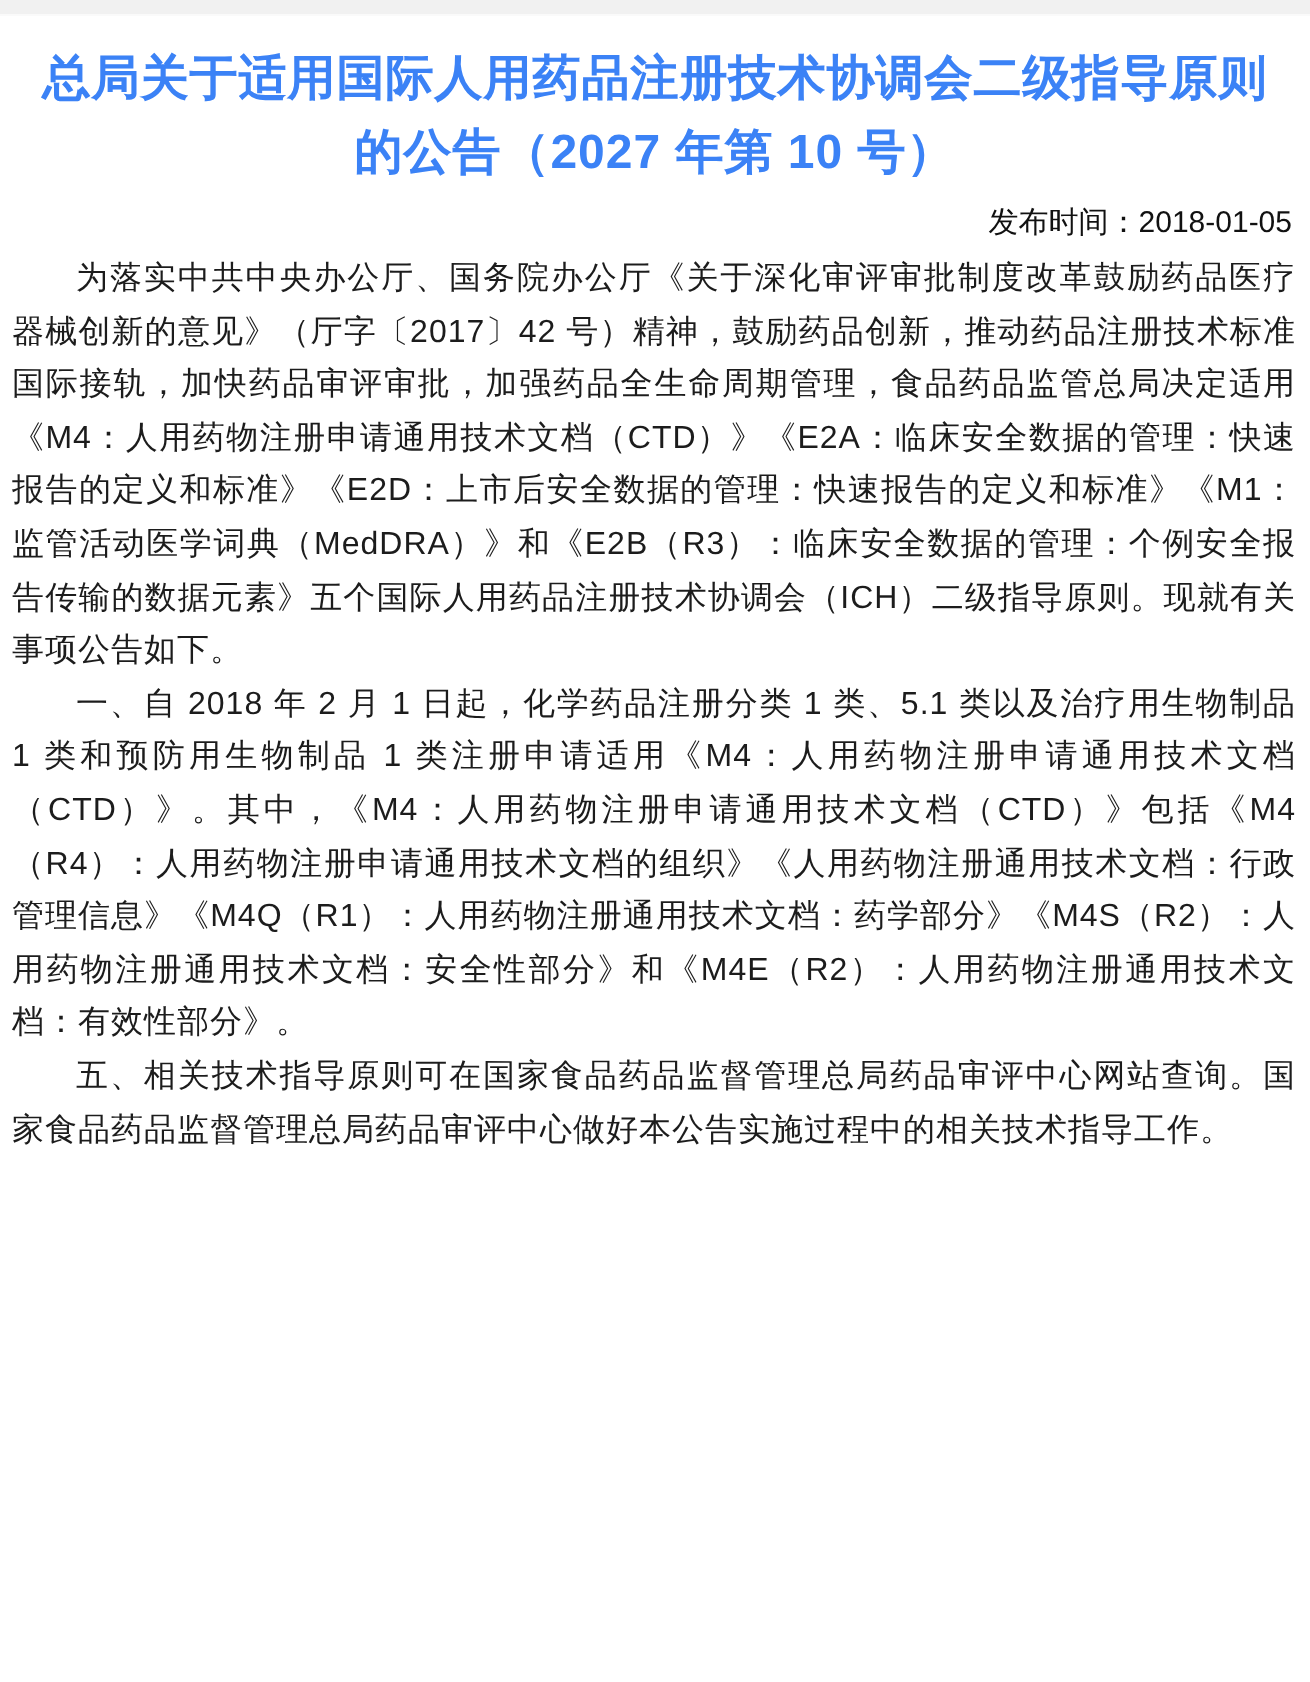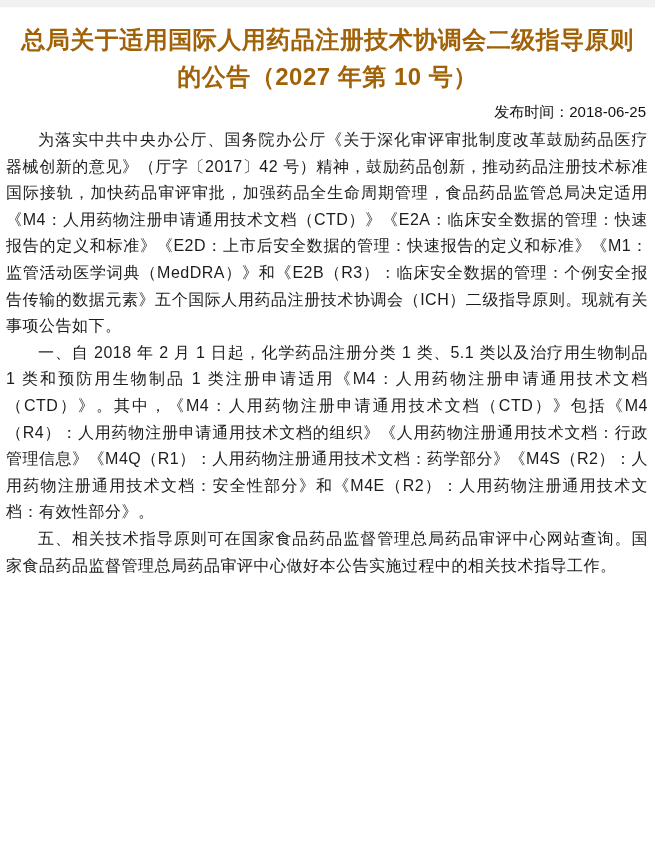--- a/index.html
+++ b/index.html
@@ -20,21 +20,21 @@
       width: 100%;
       height: 8px;
       background: #f1f1f1;
       border-bottom: 1px solid #fafafa;
     }
     .title {
       margin: 13px 8px 0 8px;
       font-size: 24px;
       line-height: 37px;
       font-weight: 700;
-      color: #a16207;
+      color: #3b82f6;
       text-align: center;
       letter-spacing: 0.5px;
     }
     .title .title-line {
       display: block;
     }
     .publish-time {
       margin-top: 8px;
       padding-right: 9px;
       font-size: 15px;
@@ -61,21 +61,21 @@
 
 <div class="page">
 
   <div class="top-strip"></div>
 
   <h1 class="title">
     <span class="title-line">总局关于适用国际人用药品注册技术协调会二级指导原则</span>
     <span class="title-line">的公告（2027 年第 10 号）</span>
   </h1>
 
-  <div class="publish-time">发布时间：2018-06-25</div>
+  <div class="publish-time">发布时间：2018-01-05</div>
 
   <div class="content">
     <p>为落实中共中央办公厅、国务院办公厅《关于深化审评审批制度改革鼓励药品医疗器械创新的意见》（厅字〔2017〕42 号）精神，鼓励药品创新，推动药品注册技术标准国际接轨，加快药品审评审批，加强药品全生命周期管理，食品药品监管总局决定适用《M4：人用药物注册申请通用技术文档（CTD）》《E2A：临床安全数据的管理：快速报告的定义和标准》《E2D：上市后安全数据的管理：快速报告的定义和标准》《M1：监管活动医学词典（MedDRA）》和《E2B（R3）：临床安全数据的管理：个例安全报告传输的数据元素》五个国际人用药品注册技术协调会（ICH）二级指导原则。现就有关事项公告如下。</p>
     <p>一、自 2018 年 2 月 1 日起，化学药品注册分类 1 类、5.1 类以及治疗用生物制品 1 类和预防用生物制品 1 类注册申请适用《M4：人用药物注册申请通用技术文档（CTD）》。其中，《M4：人用药物注册申请通用技术文档（CTD）》包括《M4（R4）：人用药物注册申请通用技术文档的组织》《人用药物注册通用技术文档：行政管理信息》《M4Q（R1）：人用药物注册通用技术文档：药学部分》《M4S（R2）：人用药物注册通用技术文档：安全性部分》和《M4E（R2）：人用药物注册通用技术文档：有效性部分》。</p>
     <p>五、相关技术指导原则可在国家食品药品监督管理总局药品审评中心网站查询。国家食品药品监督管理总局药品审评中心做好本公告实施过程中的相关技术指导工作。</p>
 
   </div>
 
 </div>
 

